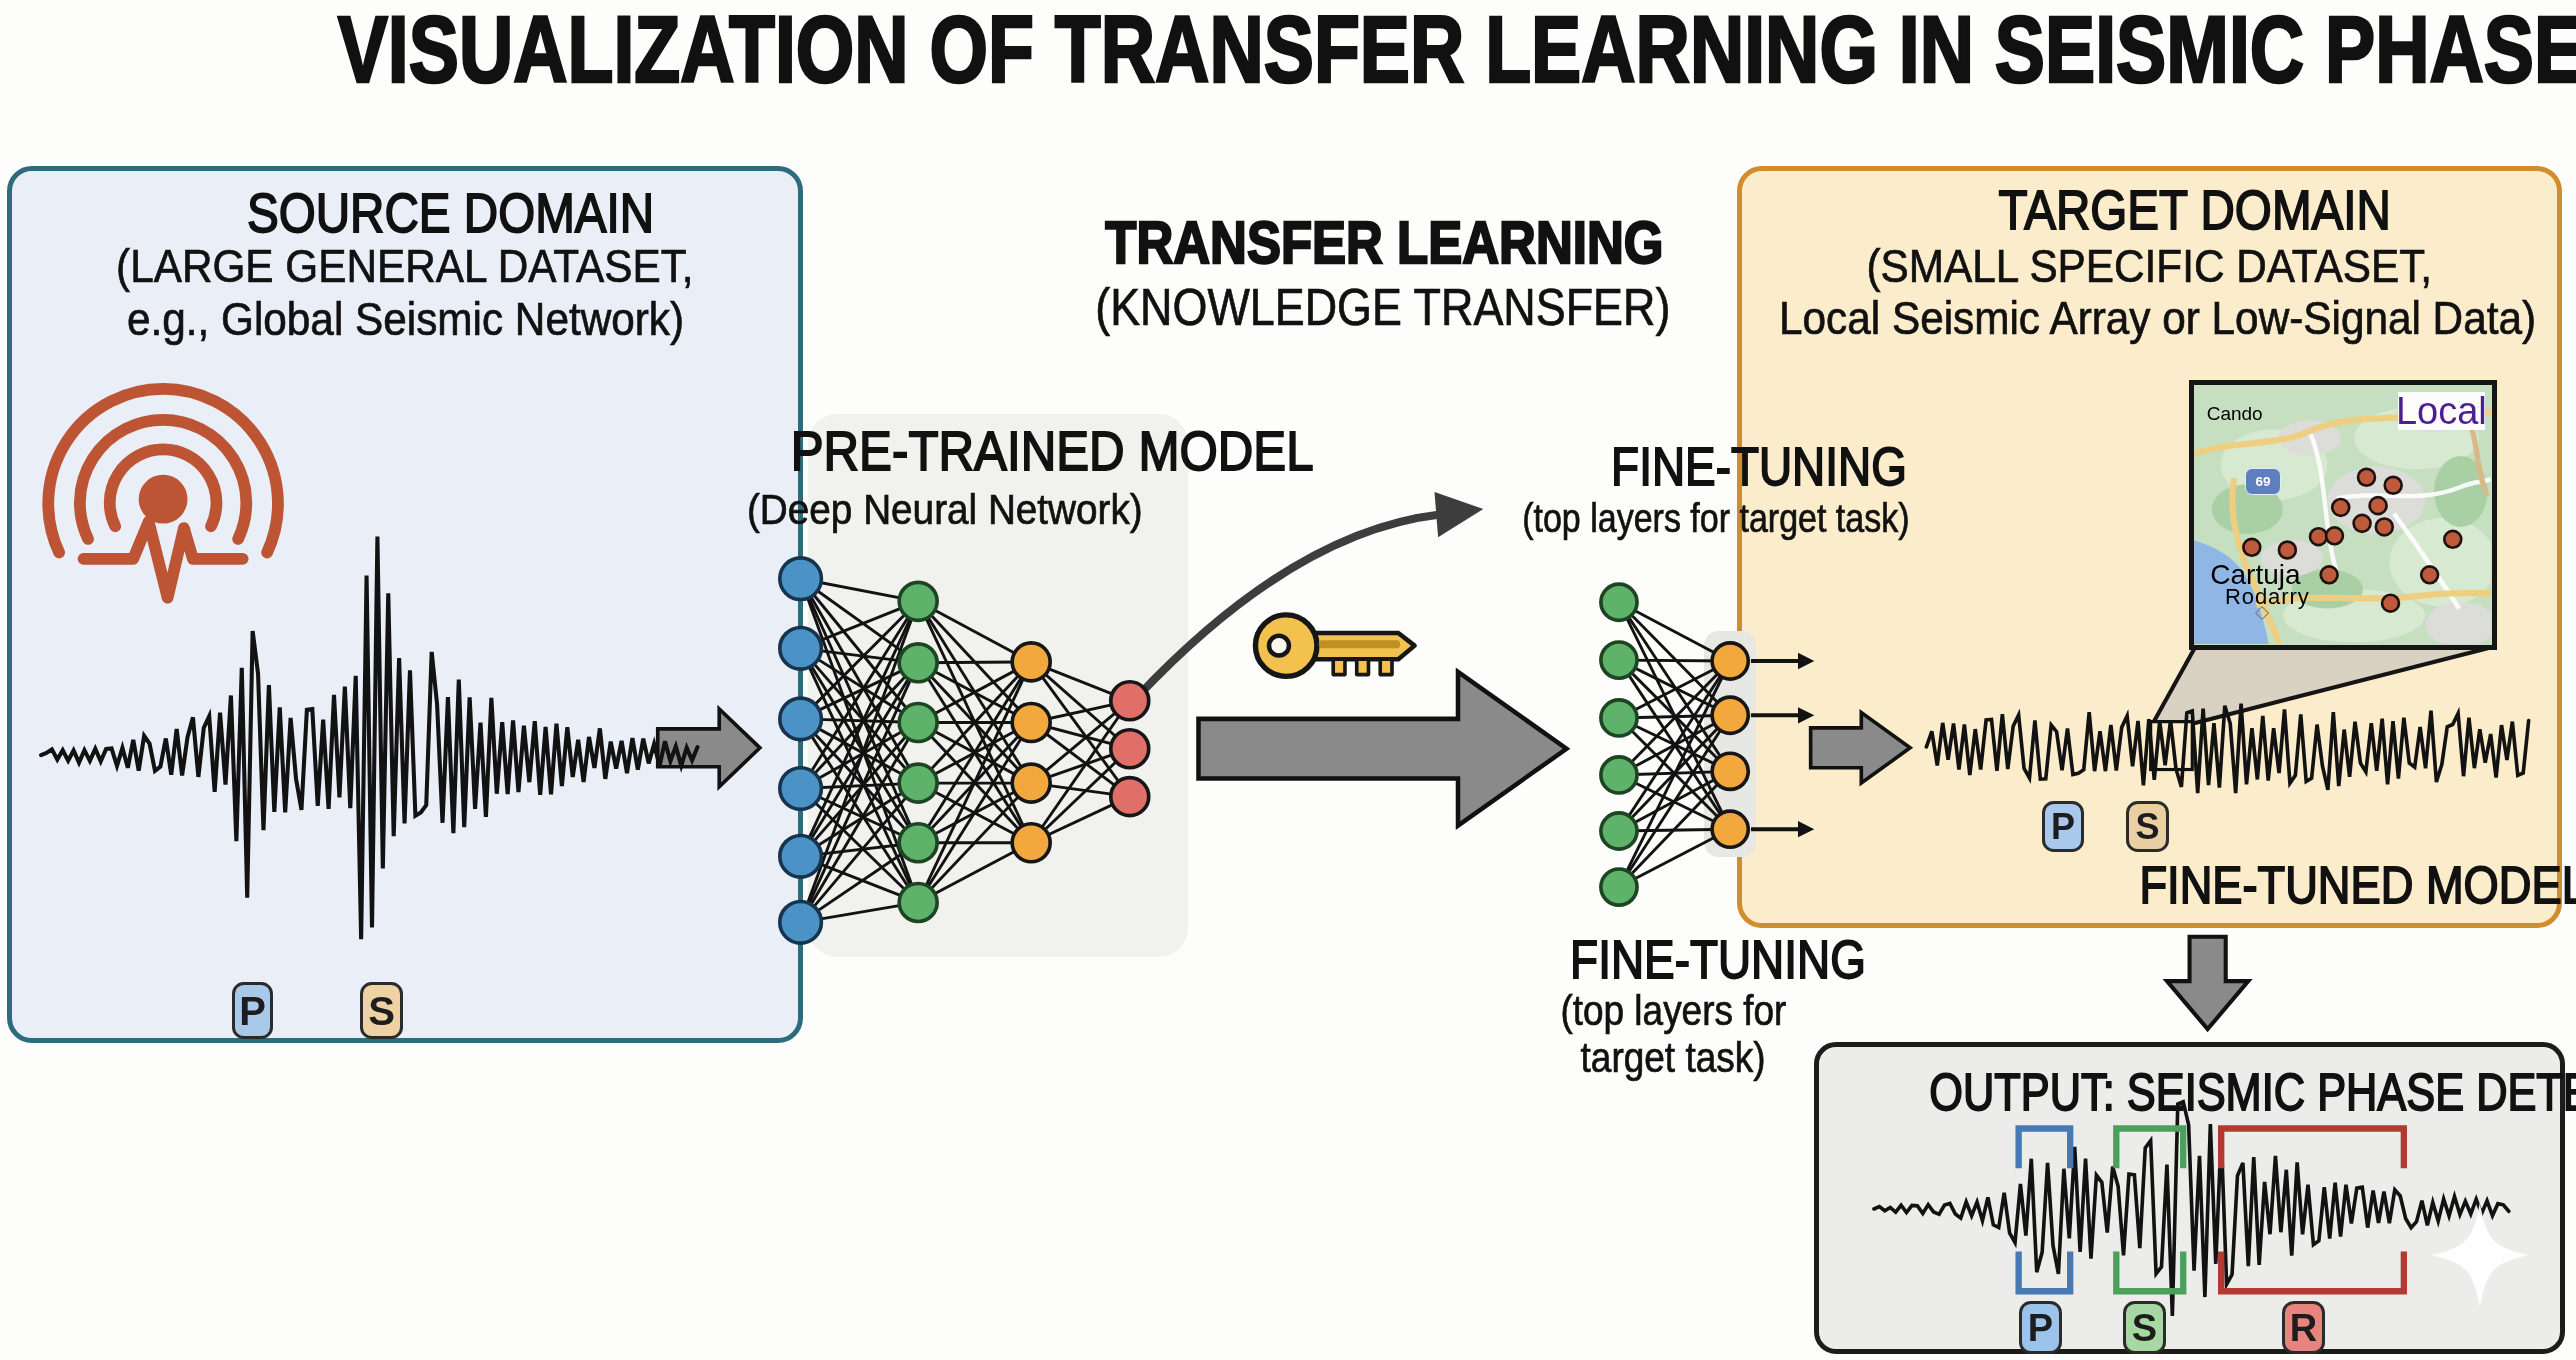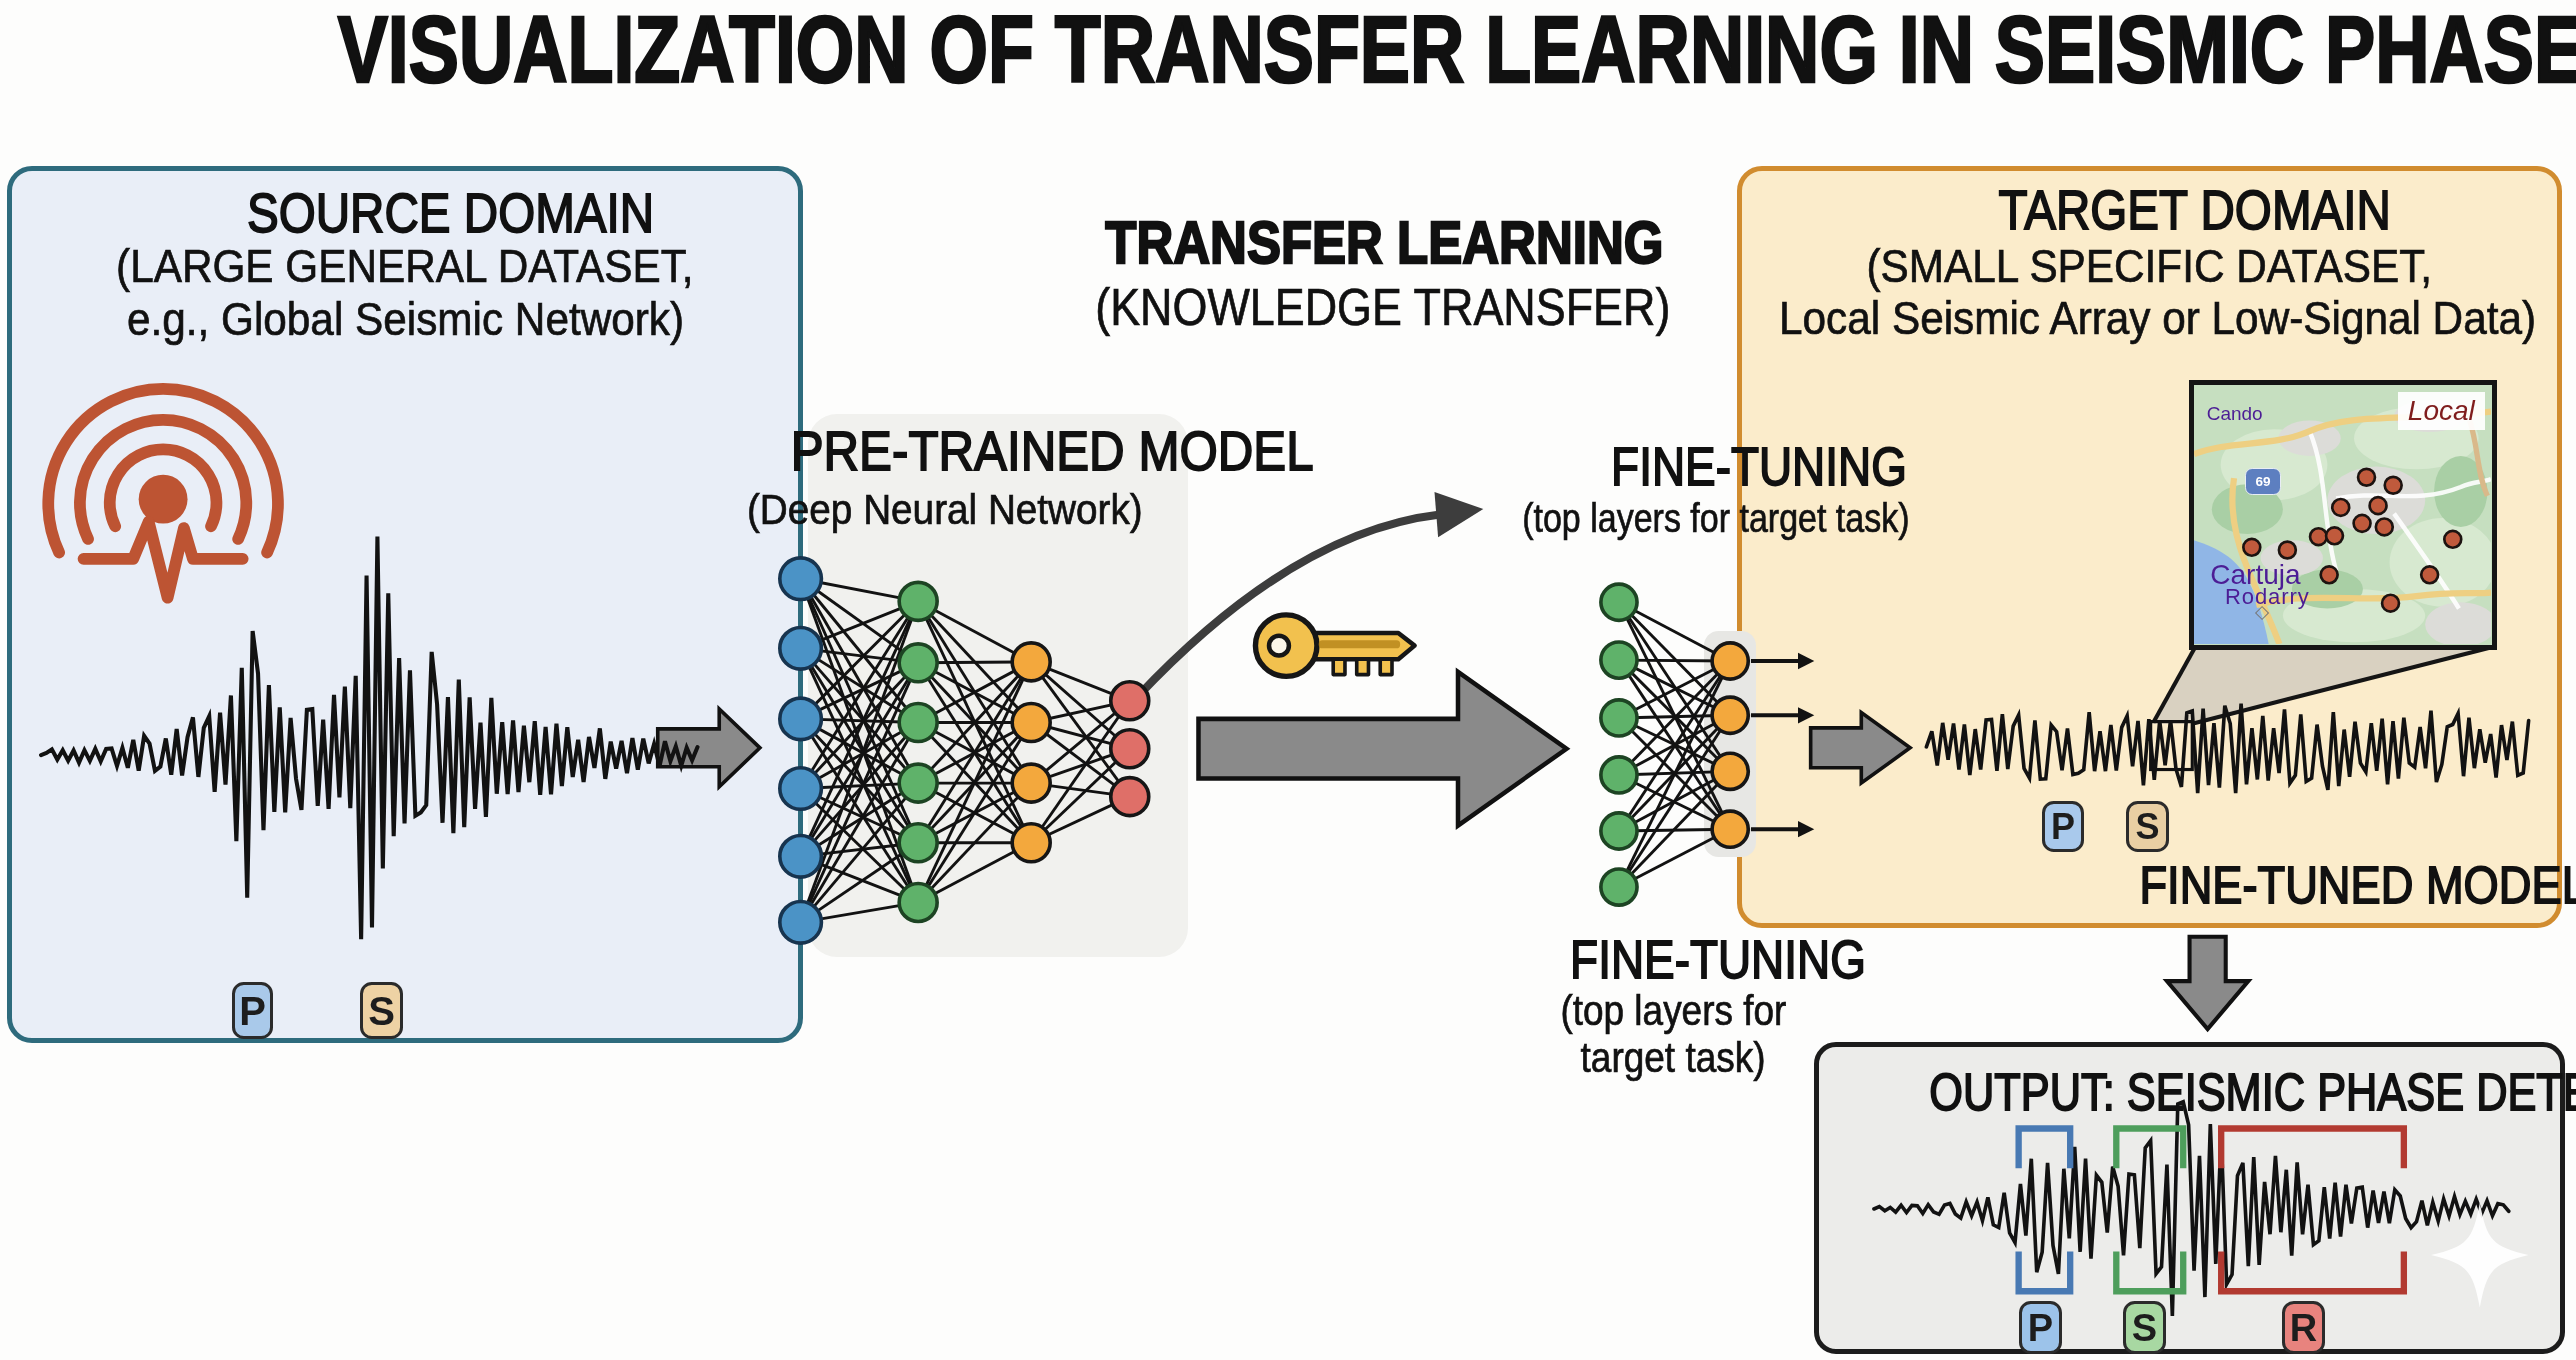--- a/index.html
+++ b/index.html
@@ -8,23 +8,23 @@
   .box{position:absolute;box-sizing:border-box;z-index:0;}
   #source-box{left:7.2px;top:166px;width:796px;height:877px;background:#e9eef7;border:5.4px solid #2e6b7d;border-radius:25px;}
   #pretrained-panel{left:808px;top:414px;width:380px;height:543px;background:#f1f1ee;border-radius:29px;}
   #target-box{left:1737px;top:166px;width:825px;height:762px;background:#fbeccb;border:5.4px solid #d18c2f;border-radius:25px;}
   #ft-mini-panel{left:1704px;top:631px;width:52px;height:226px;background:#e7e7e4;border-radius:14.5px;z-index:1;}
   #output-box{left:1814px;top:1042px;width:751px;height:312px;background:#ececea;border:5.4px solid #1c1c1c;border-radius:22px;}
   #gfx{position:absolute;left:0;top:0;z-index:2;}
   #gfx2{position:absolute;left:0;top:0;z-index:4;pointer-events:none;}
   #map{position:absolute;left:2189px;top:380px;width:308px;height:270px;box-sizing:border-box;border:5.4px solid #151515;
        background:#c6dfc0;overflow:hidden;z-index:3;}
-  .maplabel{position:absolute;color:#4c1d95;z-index:2;white-space:nowrap;}
+  .maplabel{position:absolute;color:#000000;z-index:2;white-space:nowrap;}
   #map-chip{position:absolute;right:7.2px;top:7.2px;width:87px;height:38px;background:rgba(255,255,255,.93);
-            display:flex;align-items:center;justify-content:center;font-size:28px;color:#7f1d1d;z-index:2;font-style:italic;}
+            display:flex;align-items:center;justify-content:center;font-size:38px;color:#4c1d95;z-index:2;}
   #map-shield{position:absolute;left:9px;top:83px;width:34px;height:25px;background:#5d7fc0;border:1.8px solid #e8edf5;
               border-radius:7.2px;display:flex;align-items:center;justify-content:center;color:#fff;font-size:13.6px;font-weight:700;z-index:2;margin-left:42px;}
   #map-diamond{position:absolute;left:63px;top:223px;width:8.1px;height:8.1px;border:1.8px solid #777;transform:rotate(45deg);z-index:2;}
   .txt{position:absolute;text-align:center;line-height:1;white-space:nowrap;z-index:3;}
   .txt span{display:inline-block;transform-origin:center;}
   .cx80 span{transform:scaleX(.80);} .cx85 span{transform:scaleX(.85);} .cx88 span{transform:scaleX(.88);} .cx90 span{transform:scaleX(.90);}
   .fat1{font-weight:700;-webkit-text-stroke:2.7px #111;}
   .fat2{font-weight:400;margin-left:45px;-webkit-text-stroke:1.8px #111;}
   .fat3{-webkit-text-stroke:0.7px #111;}
   .badge{position:absolute;box-sizing:border-box;border:3.6px solid #2b2b2b;border-radius:11.8px;display:flex;align-items:center;

